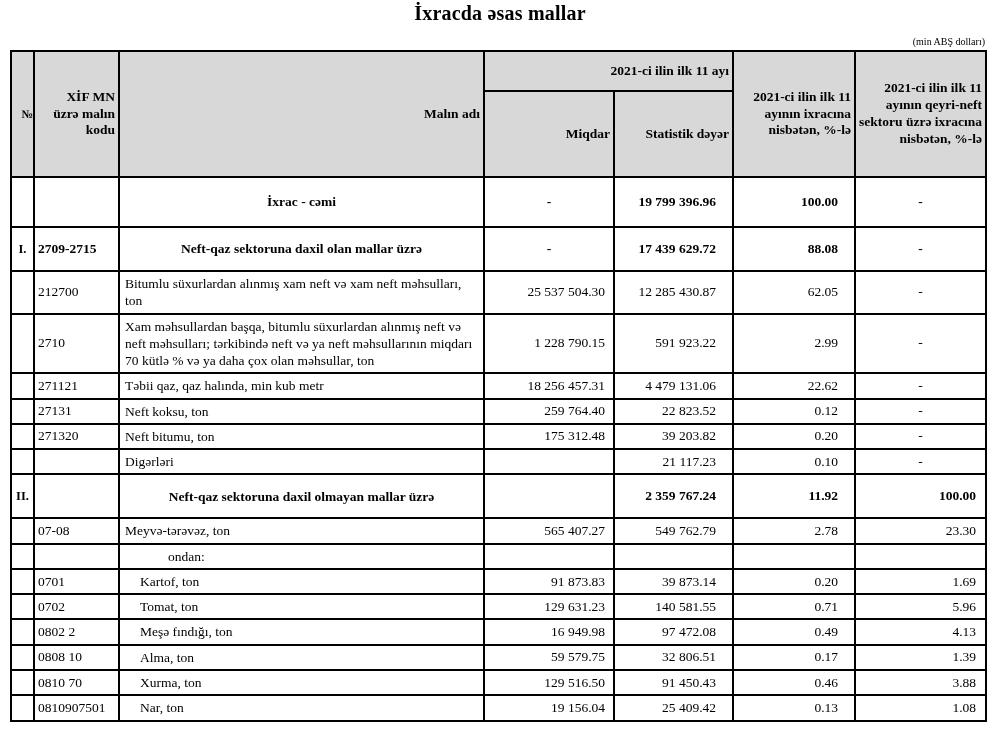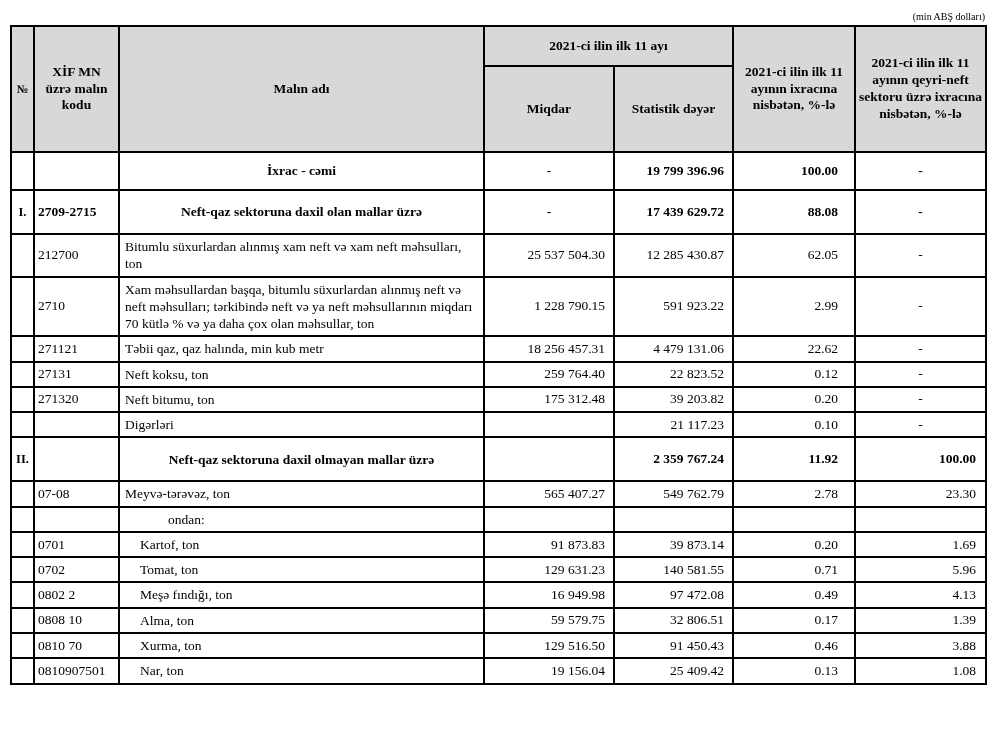--- a/index.html
+++ b/index.html
@@ -33,56 +33,57 @@
     font-size: 13.5px;
   }
   th, td {
     border: 2px solid #000;
     vertical-align: middle;
     overflow: hidden;
   }
   thead th {
     background: #d8d8d8;
     font-weight: bold;
-    text-align: center;
+    text-align: right;
     padding: 2px 3px;
     line-height: 1.25;
   }
   tr.h-group { height: 40px; }
   tr.h-sub   { height: 86px; }
   .th-num { font-size: 11.5px; padding: 2px 0; }
 
   td { background: #ffffff; }
   td.c-num  { text-align: center; padding: 2px 1px; font-size: 12.5px; }
   td.c-code { text-align: left; padding: 2px 1px 2px 3px; white-space: nowrap; }
   td.c-name { text-align: left; padding: 3px 5px; line-height: 1.28; }
   td.c-qty, td.c-value, td.c-share_total, td.c-share_nonoil {
     text-align: right; white-space: nowrap; padding: 2px 0;
   }
   td.c-qty          { padding-right: 8px; }
-  td.c-value        { padding-right: 8px; margin-left: 40px; }
+  td.c-value        { padding-right: 16px; margin-left: 40px; }
   td.c-share_total  { padding-right: 16px; }
   td.c-share_nonoil { padding-right: 9px; }
   td.dash { text-align: center; padding-right: 0; }
 
   tr.total, tr.section { font-weight: bold; }
   tr.total td.c-name, tr.section td.c-name { text-align: center; }
-  tr.total   { height: 38px; }
+  tr.total   { height: 50px; }
   tr.section { height: 44px; }
   tr.item    { height: 14px; }
   tr.sub     { height: 24px; }
   tr.prod    { height: 25px; }
   tr.sub td.c-name  { padding-left: 48px; }
   tr.prod td.c-name { padding-left: 20px; }
 </style>
 </head>
 <body>
 
 <div class="page">
 
+  <h1 class="doc-title">İxracda əsas mallar</h1>
 
   <div class="unit-note">(min ABŞ dolları)</div>
 
   <table class="export-table">
     <colgroup>
       <col style="width:23px">
       <col style="width:85px">
       <col style="width:365px">
       <col style="width:130px">
       <col style="width:119px">

